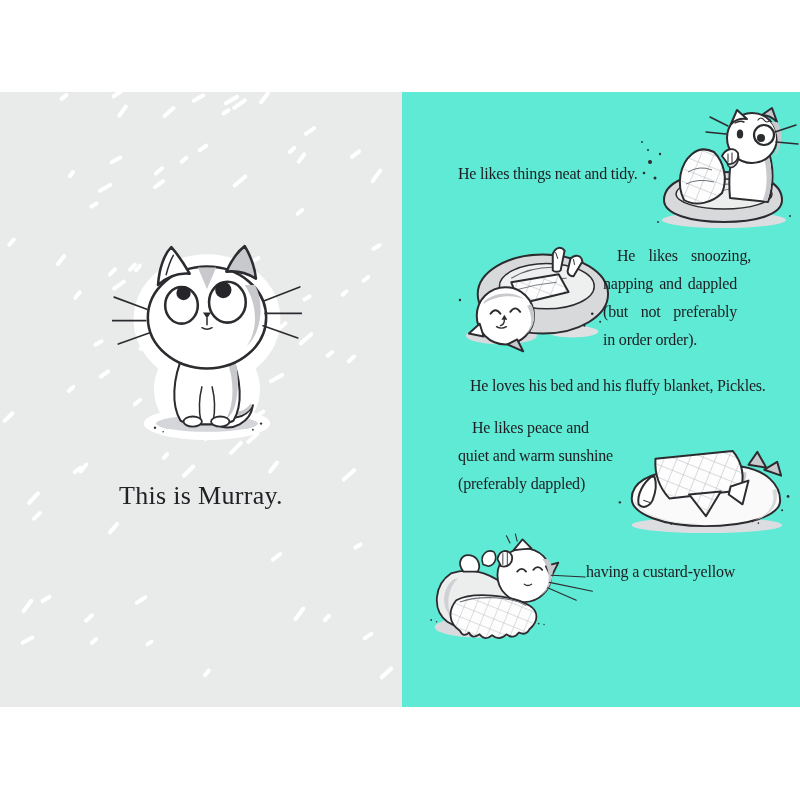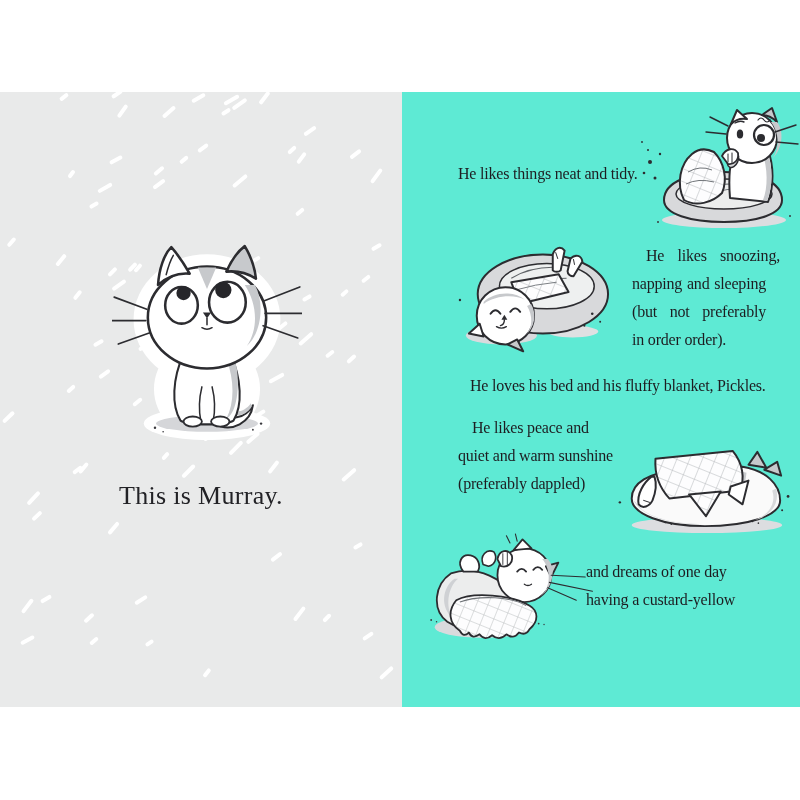--- a/index.html
+++ b/index.html
@@ -229,23 +229,23 @@
       <path class="ink" d="M55,70 Q60,63 65,70" fill="none" stroke-width="2"></path>
       <path d="M46,78 L52,78 L49,73 Z" fill="#2c2c30"></path>
       <path class="ink" d="M49,78 Q49,83 45,84" fill="none" stroke-width="1.4"></path>
       <path class="ink" d="M41,85 Q46,88 51,85" fill="none" stroke-width="1.4"></path>
       <circle cx="4" cy="58" r="1.2" fill="#2c2c30"></circle>
       <circle cx="138" cy="72" r="1.3" fill="#2c2c30"></circle>
         <circle cx="146" cy="80" r="1" fill="#2c2c30"></circle>
       <circle cx="130" cy="84" r="1.1" fill="#2c2c30"></circle>
     </svg>
 
-    <div class="txt block" style="left:230px;top:150px">
+    <div class="txt block" style="left:201px;top:150px">
       <div class="jline indent">He likes snoozing,</div>
-      <div class="jline">napping and sleeping</div>
+      <div class="jline">napping and dappled</div>
       <div class="jline">(but not preferably</div>
       <div class="jline last">in order order).</div>
     </div>
 
     <div class="txt" style="left:68px;top:280px">He loves his bed and his fluffy blanket, Pickles.</div>
 
     <div class="txt block" style="left:56px;top:322px">
       <div class="indent">He likes peace and</div>
       <div>quiet and warm sunshine</div>
       <div>(preferably dappled)</div>
@@ -298,17 +298,16 @@
           <path d="M142,48 L180,50"></path>
       </g>
       <path class="ink" d="M82,30 C84,20 94,18 98,26 C100,34 94,40 86,38 Z" fill="#fff" stroke-width="2"></path>
       <path class="ink" d="M88,24 L88,36 M93,22 L93,37" fill="none" stroke-width="1"></path>
       <path class="ink" d="M66,36 C62,26 70,18 78,22 C82,28 80,36 72,38 Z" fill="#fff" stroke-width="1.8"></path>
       <path class="ink" d="M36,76 C26,88 28,102 40,110 Q44,118 50,112 Q54,120 62,114 Q68,122 76,115 Q84,122 92,114 Q100,120 106,112 Q114,116 118,108 C128,100 128,88 118,82 C98,70 54,66 36,76 Z" fill="url(#checker)" stroke-width="2"></path>
       <path d="M40,78 C62,70 98,72 114,82" fill="none" stroke="#6e7276" stroke-width="1.2"></path>
     </svg>
 
     <div class="txt block" style="left:184px;top:466px">
-      <div>and dreams of one day</div>
       <div>having a custard-yellow</div>
     </div>
   </div>
 </div>
 
 </body></html>

